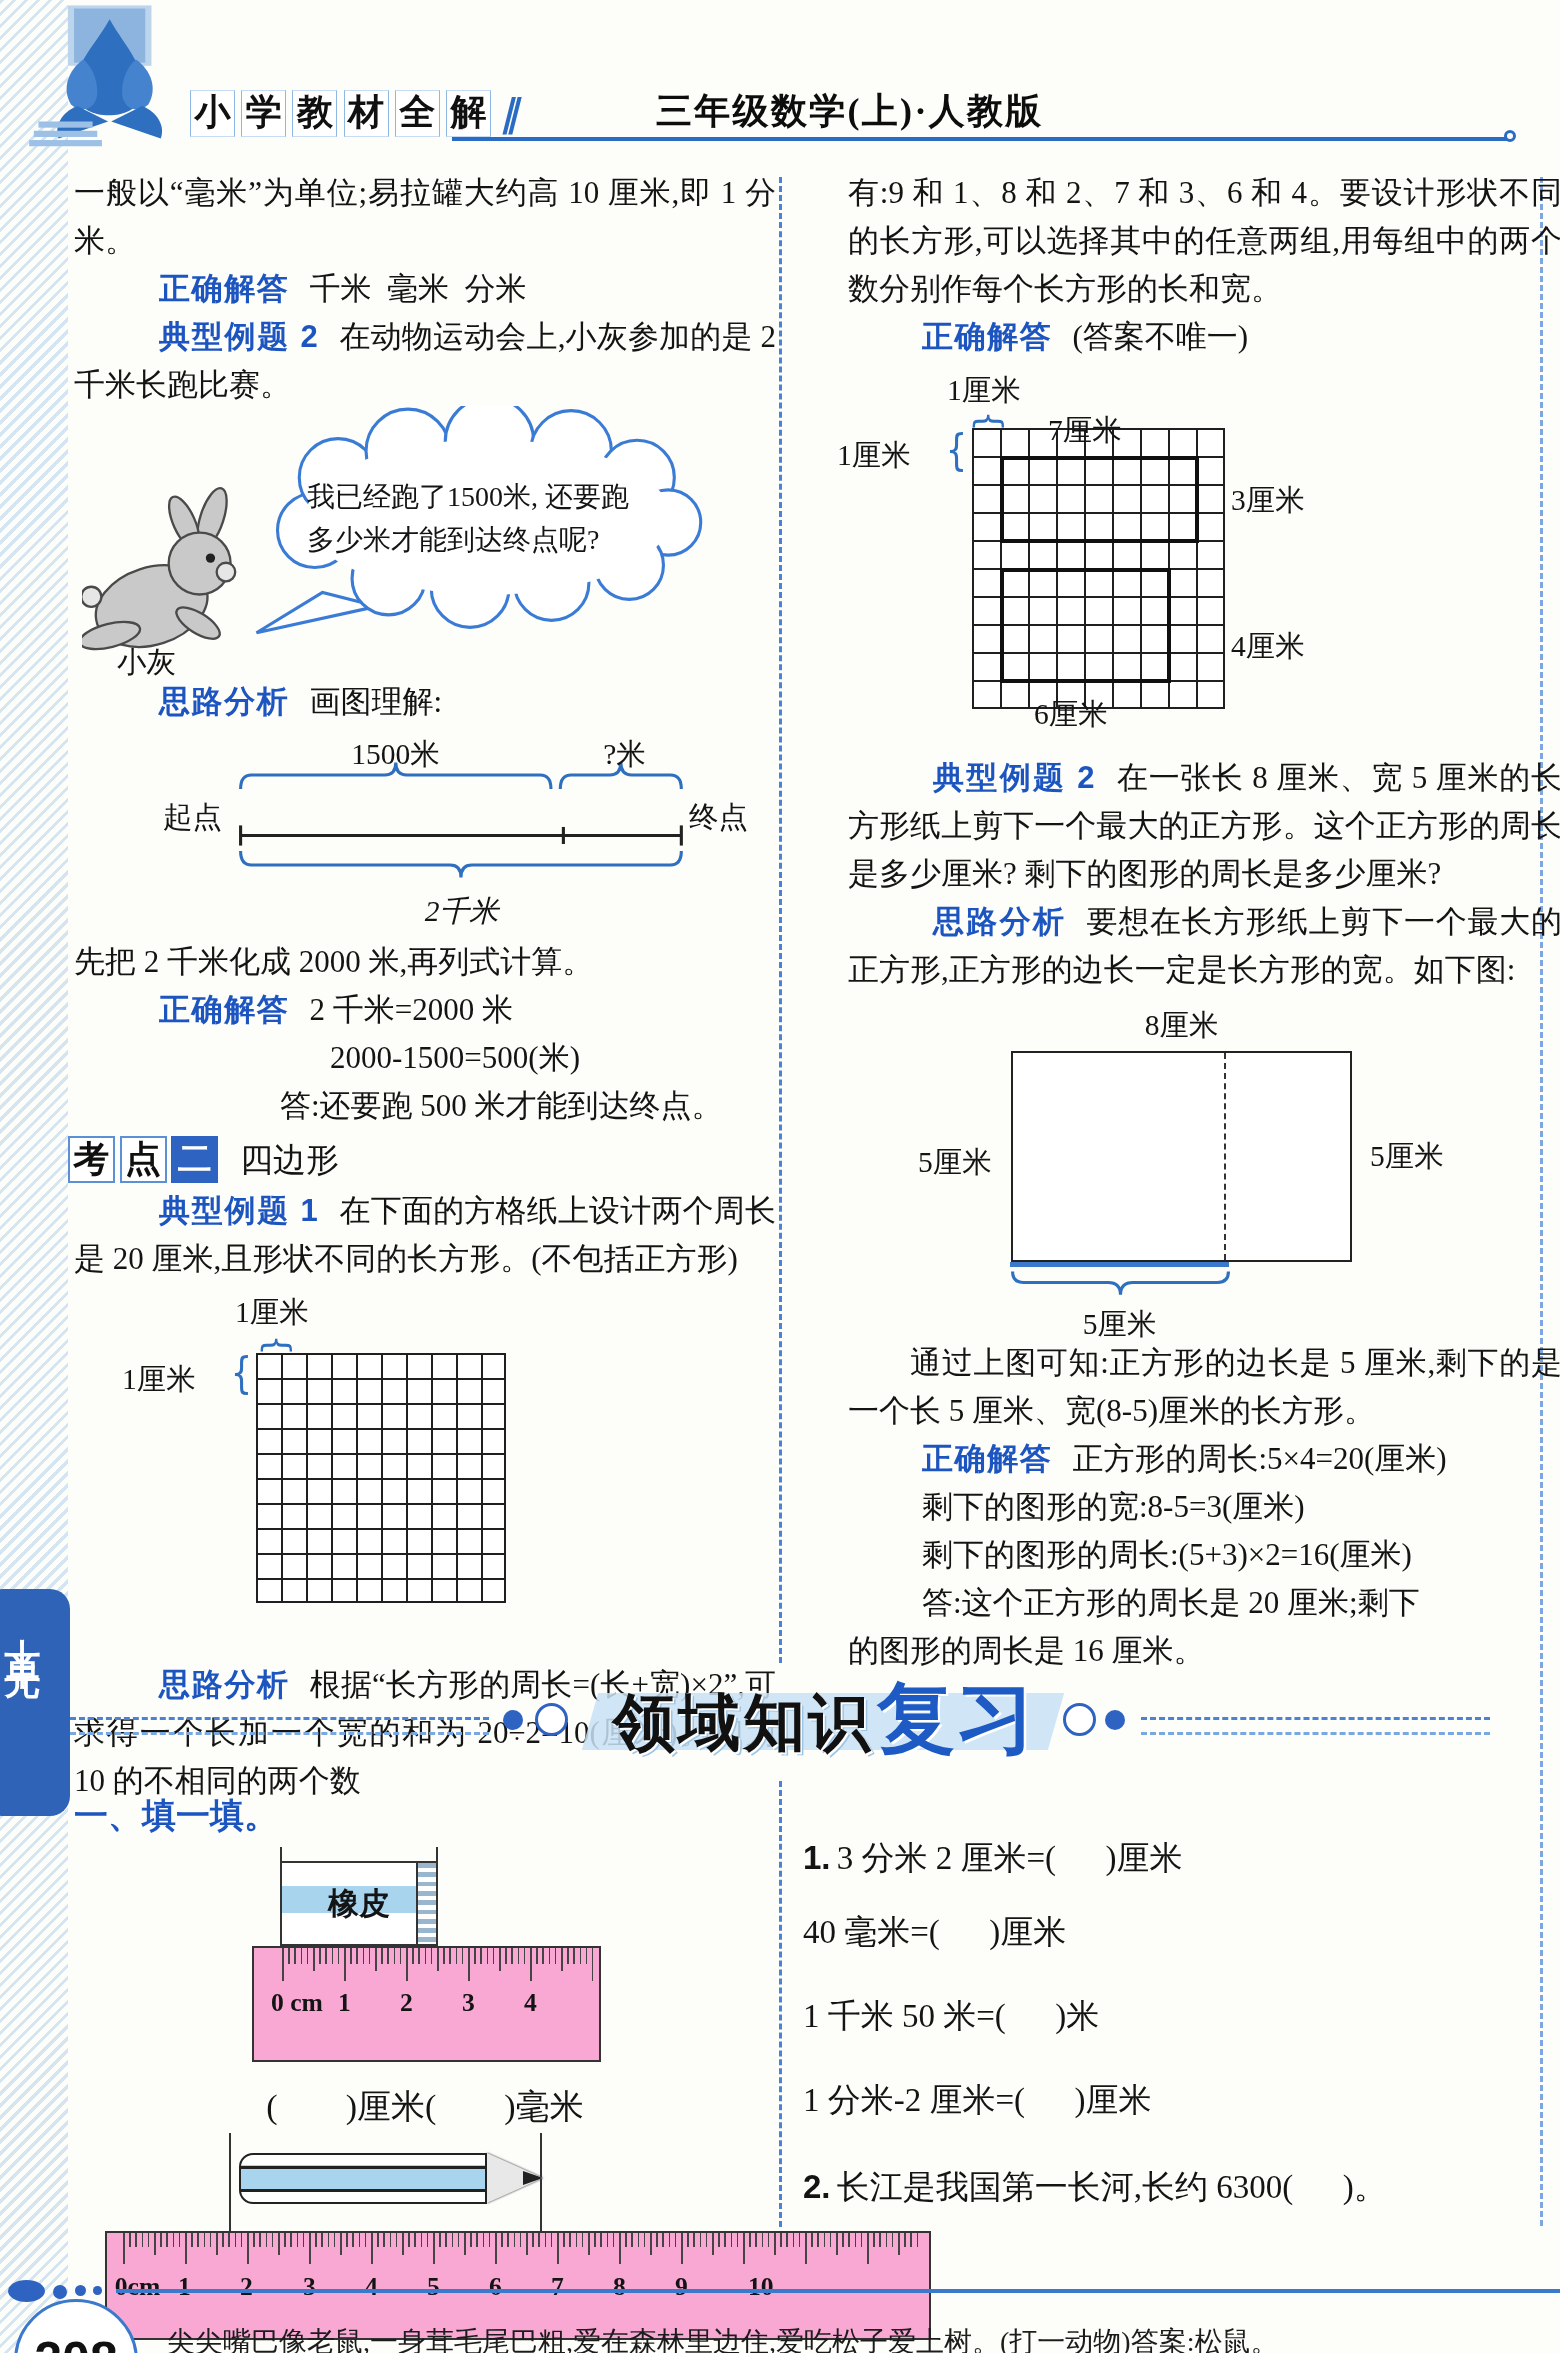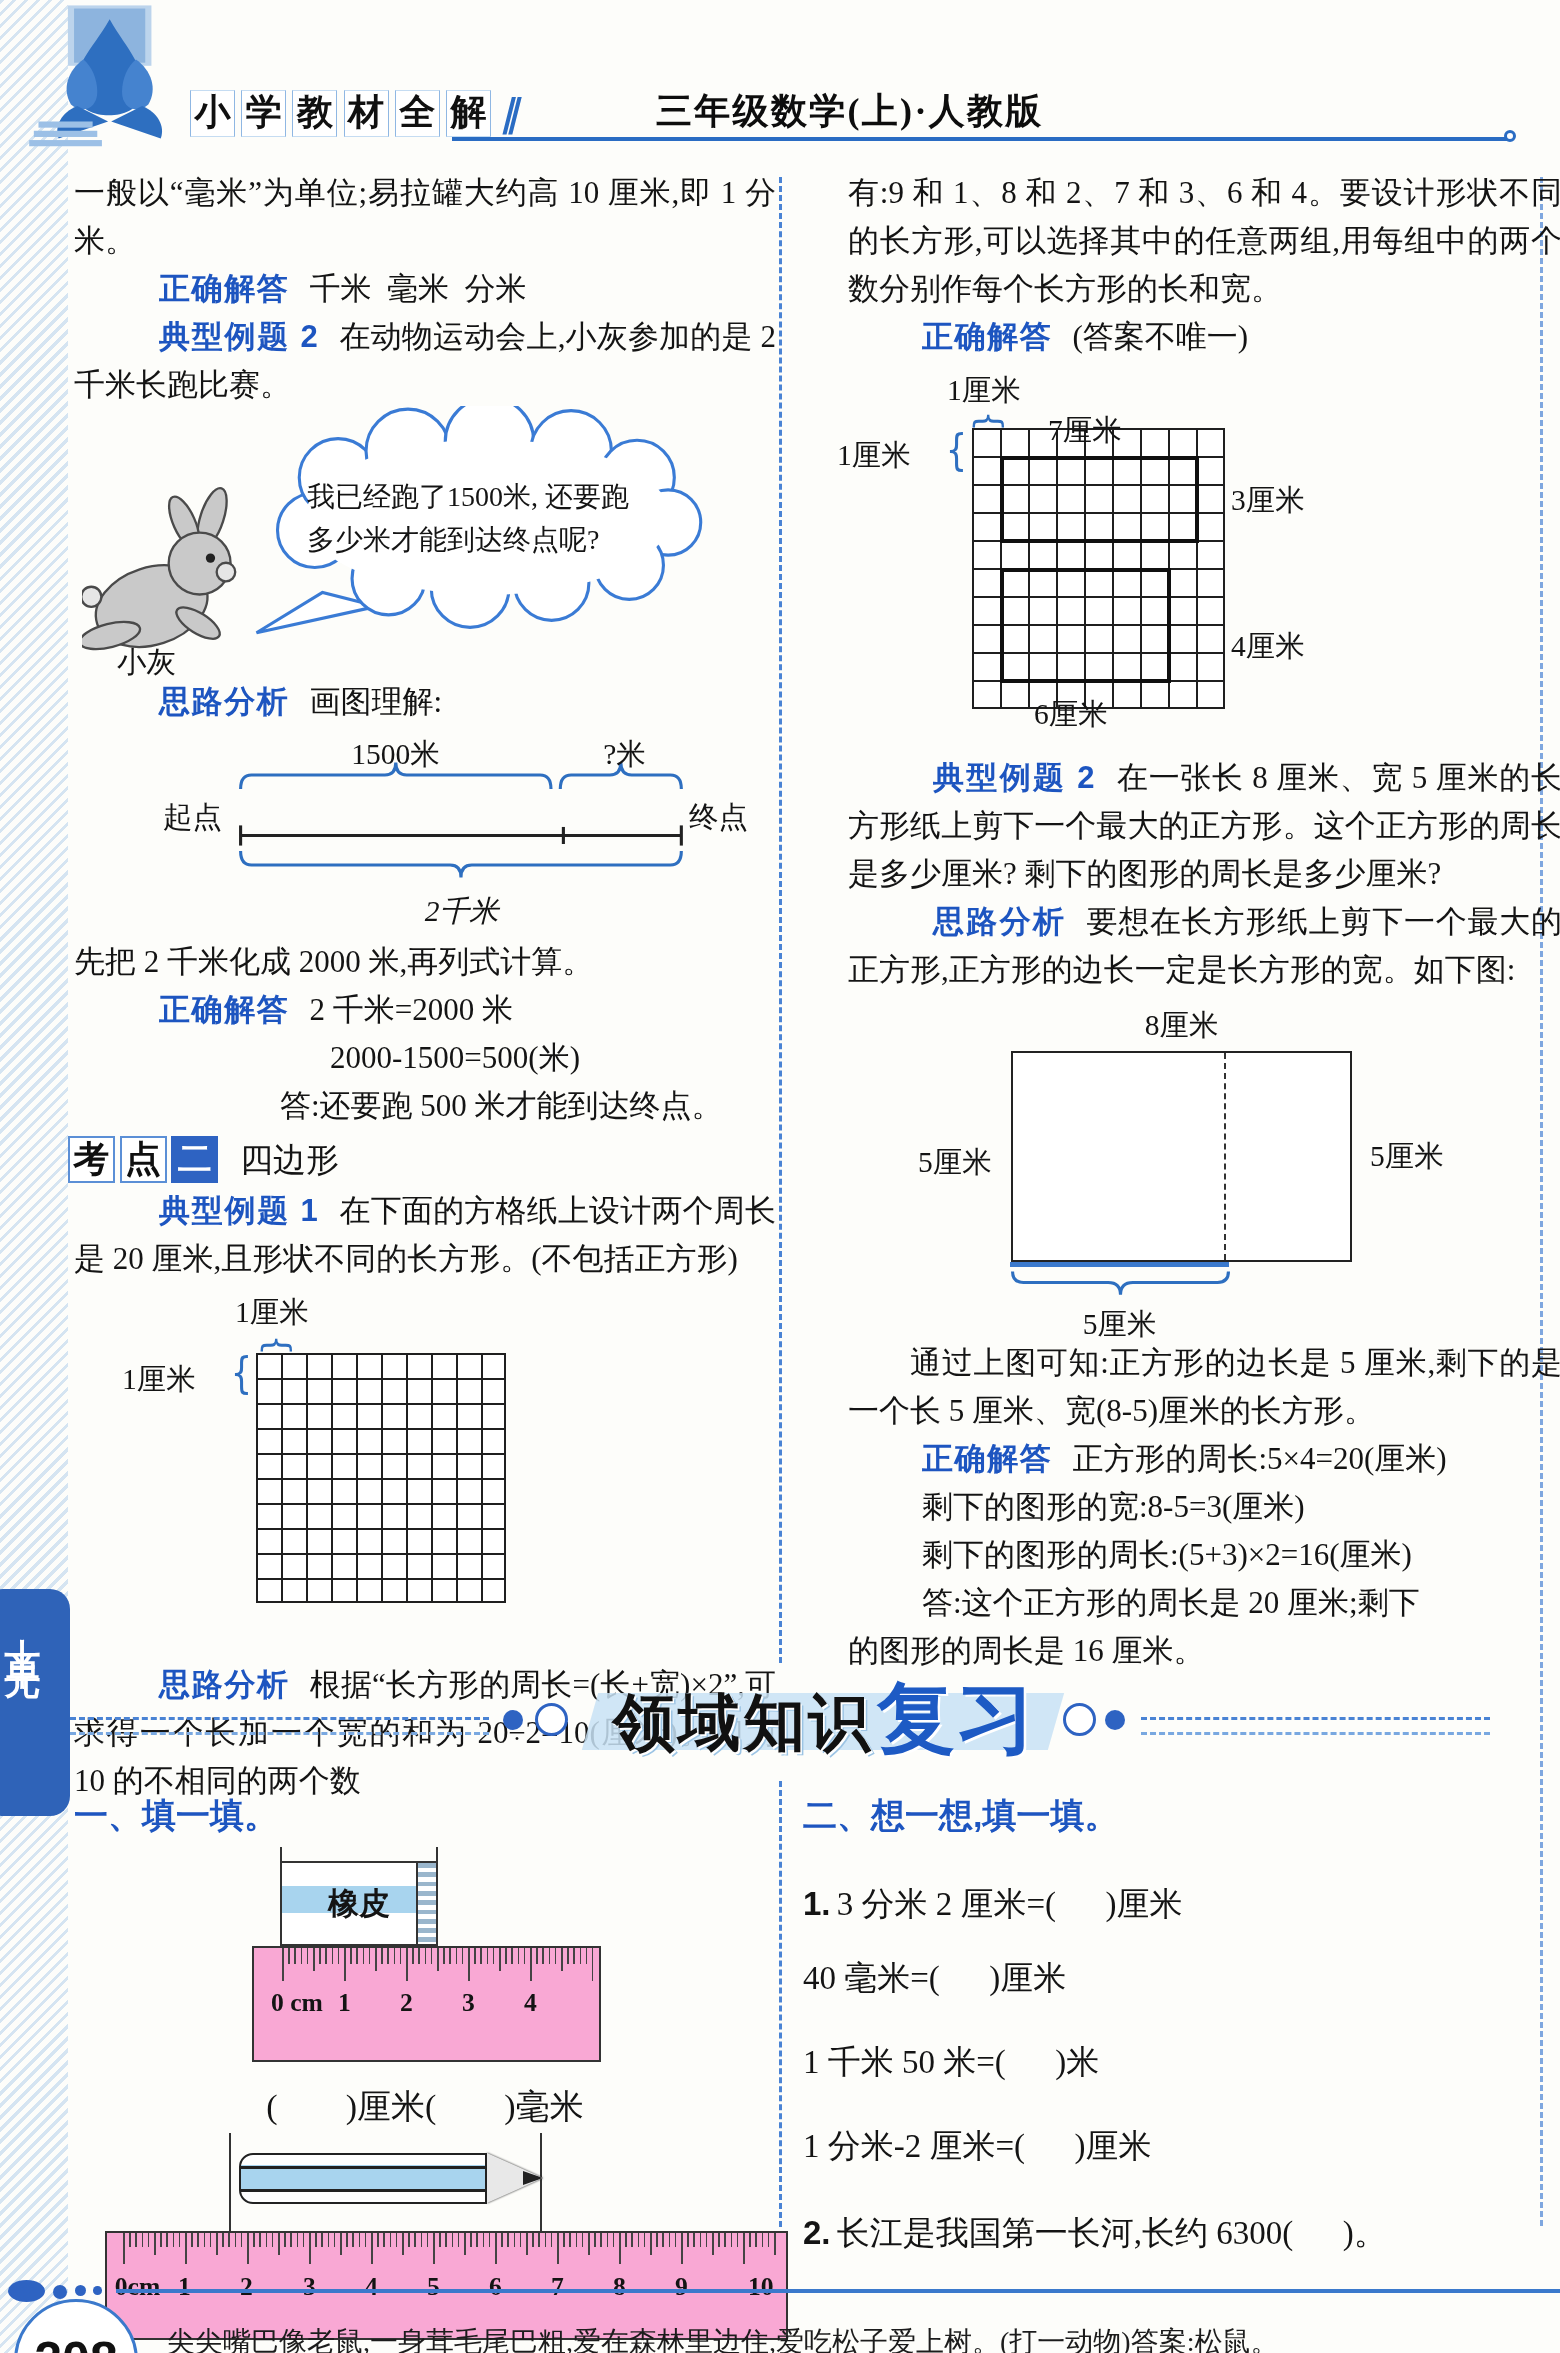--- a/index.html
+++ b/index.html
@@ -342,21 +342,21 @@
 
     <div class="ruler-wrap" style="height:210px;">
       <div class="guide" style="left:155px;top:3.1px;height:98px;"></div>
       <div class="guide" style="left:466px;top:3.1px;height:98px;"></div>
       <div class="pencil-body" style="left:165px;top:23px;width:248px;height:51px;">
         <div class="pencil-line" style="top:11px;"></div>
         <div class="pencil-line" style="top:34px;"></div>
       </div>
       <div class="pencil-tip" style="left:413px;top:23px;"></div>
       <div class="pencil-point" style="left:449px;top:41px;"></div>
-      <div class="ruler" style="left:31px;top:101px;width:683px;height:109px;">
+      <div class="ruler" style="left:31px;top:101px;width:826px;height:109px;">
         <div class="ticks" style="left:15.5px;right:7.8px;height:31px;">
           <div class="tk" style="height:14px;background:repeating-linear-gradient(90deg,#444 0 1.6px,transparent 1.6px 6.2px);"></div>
           <div class="tk" style="height:22px;background:repeating-linear-gradient(90deg,#444 0 1.6px,transparent 1.6px 31px);"></div>
           <div class="tk" style="height:31px;background:repeating-linear-gradient(90deg,#444 0 1.6px,transparent 1.6px 62px);"></div>
         </div>
         <div class="nums" style="top:39px;">
           <span style="left:7.8px;">0cm</span>
           <span style="left:71px;">1</span>
           <span style="left:133px;">2</span>
           <span style="left:196px;">3</span>
@@ -367,21 +367,20 @@
           <span style="left:506px;">8</span>
           <span style="left:568px;">9</span>
           <span style="left:641px;">10</span>
         </div>
       </div>
     </div>
     <div class="blank pre">(        )厘米(        )毫米</div>
   </div>
 
   <div class="ex ex-right">
-    <div class="ex-header">二、想一想,填一填。</div>
     <div class="ex-item" style="margin-top:43px;"><span class="q-num">1.</span><span class="pre">3 分米 2 厘米=(      )厘米</span></div>
     <div class="ex-item" style="margin-top:29px;"><span class="pre">40 毫米=(      )厘米</span></div>
     <div class="ex-item" style="margin-top:39px;"><span class="pre">1 千米 50 米=(      )米</span></div>
     <div class="ex-item" style="margin-top:39px;"><span class="pre">1 分米-2 厘米=(      )厘米</span></div>
     <div class="ex-item" style="margin-top:42px;"><span class="q-num">2.</span><span class="pre">长江是我国第一长河,长约 6300(      )。</span></div>
   </div>
 
   <div class="footer-line"></div>
   <div class="fdot" style="left:7.8px;top:2280px;width:37px;height:22px;border-radius:50%;"></div>
   <div class="fdot" style="left:53px;top:2285px;width:14px;height:14px;"></div>

